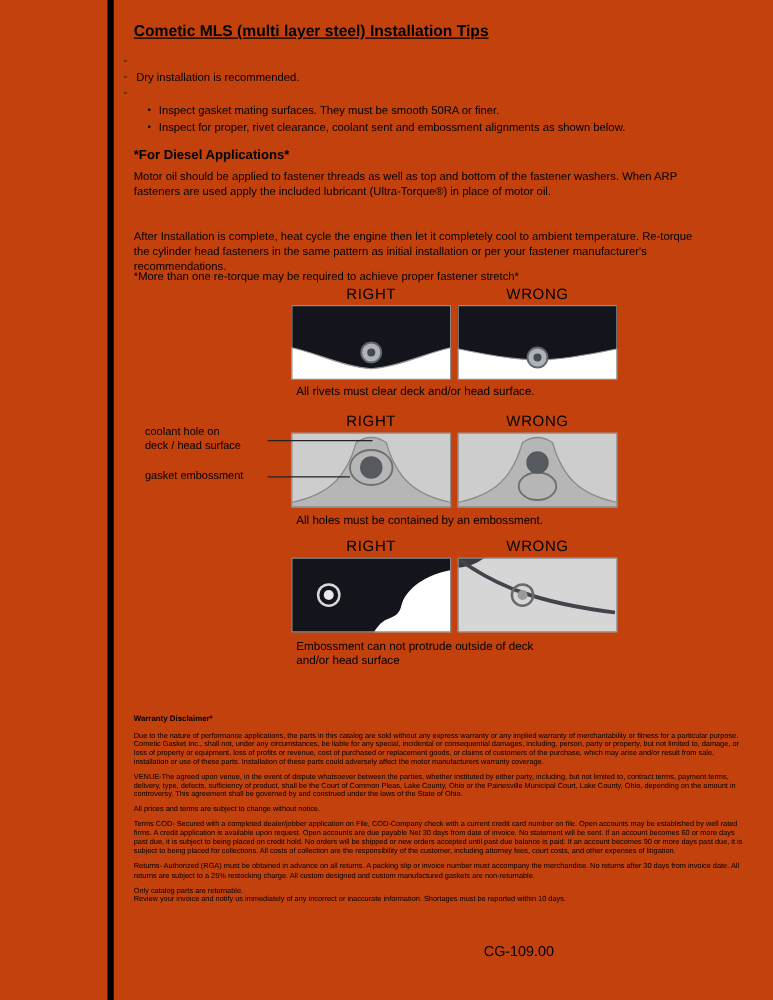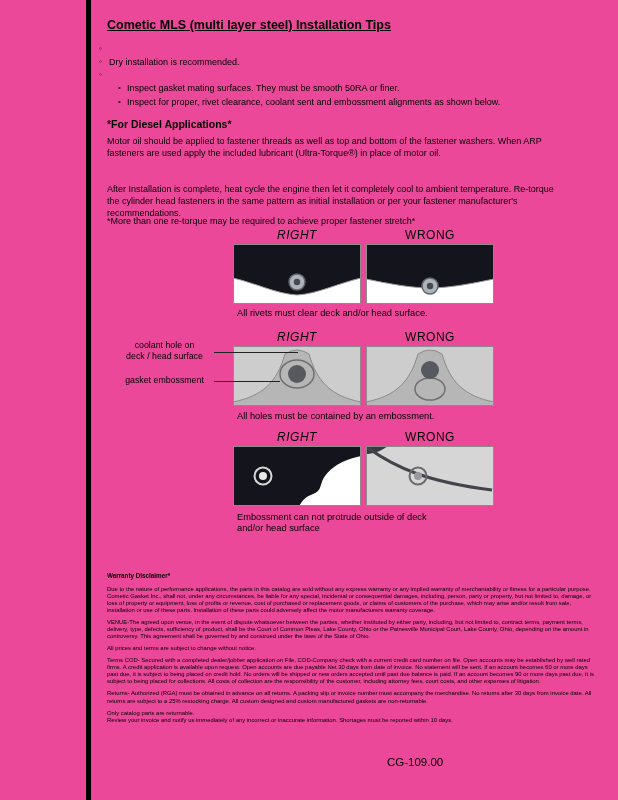--- a/index.html
+++ b/index.html
@@ -1,41 +1,41 @@
 <!DOCTYPE html>
 <html><head>
 <meta charset="utf-8">
 <style>
   * { margin:0; padding:0; box-sizing:border-box; }
   html,body { background:#ffffff; }
   body { font-family:"Liberation Sans", sans-serif; color:#000; }
-  .page { position:relative; width:618px; height:800px; background:#ec4899; overflow:hidden; }
+  .page { position:relative; width:618px; height:800px; background:#c2410c; overflow:hidden; }
   .left-rule { position:absolute; left:86px; top:0; width:5px; height:800px; background:#000; }
 
   .title { position:absolute; left:107px; top:18px; font-size:12.5px; font-weight:bold; text-decoration:underline; white-space:nowrap; }
 
   .bullets { position:absolute; left:99px; top:44px; width:500px; font-size:9px; line-height:1.2; }
   .b { display:flex; margin-bottom:3px; }
   .b .marker { flex:0 0 10px; font-size:8px; }
   .b.sub { margin-left:19px; }
   .b.sub .marker { flex:0 0 9px; }
 
   .diesel-heading { position:absolute; left:107px; top:118px; font-size:10.5px; font-weight:bold; }
   .para { position:absolute; left:107px; width:448px; font-size:9px; line-height:1.33; }
   .p1 { top:136px; }
   .p2 { top:168px;margin-top:16px; }
   .note { position:absolute; left:107px; top:216px; width:460px; font-size:9px; }
 
   .dg-label { position:absolute; width:128px; text-align:center; font-size:12px; letter-spacing:0.5px; }
   .dg-img { position:absolute; width:128px; height:60px; line-height:0; }
-  .col-right { left:233px;font-style:italic; }
+  .col-right { left:233px; }
   .col-wrong { left:366px; }
   .caption { position:absolute; left:237px; font-size:9.3px; line-height:1.2; }
 
-  .side-label { position:absolute; left:116px; width:97px; text-align:center; font-size:8.8px; line-height:1.25; }
+  .side-label { position:absolute; left:116px; width:97px; text-align:left; font-size:8.8px; line-height:1.25; }
   .pointer-line { position:absolute; height:0; border-top:1px solid #222; z-index:5; }
 
   .legal { position:absolute; left:107px; top:572px; width:487px; font-size:5.9px; line-height:1.2; }
   .legal h3 { font-size:6.3px; font-weight:bold; margin-bottom:6px; }
   .legal p { margin-bottom:5px; }
   .legal p.tight { margin-bottom:0; }
 
   .footer-code { position:absolute; left:387px; top:756px; font-size:11.5px; }
 </style>
 </head>

